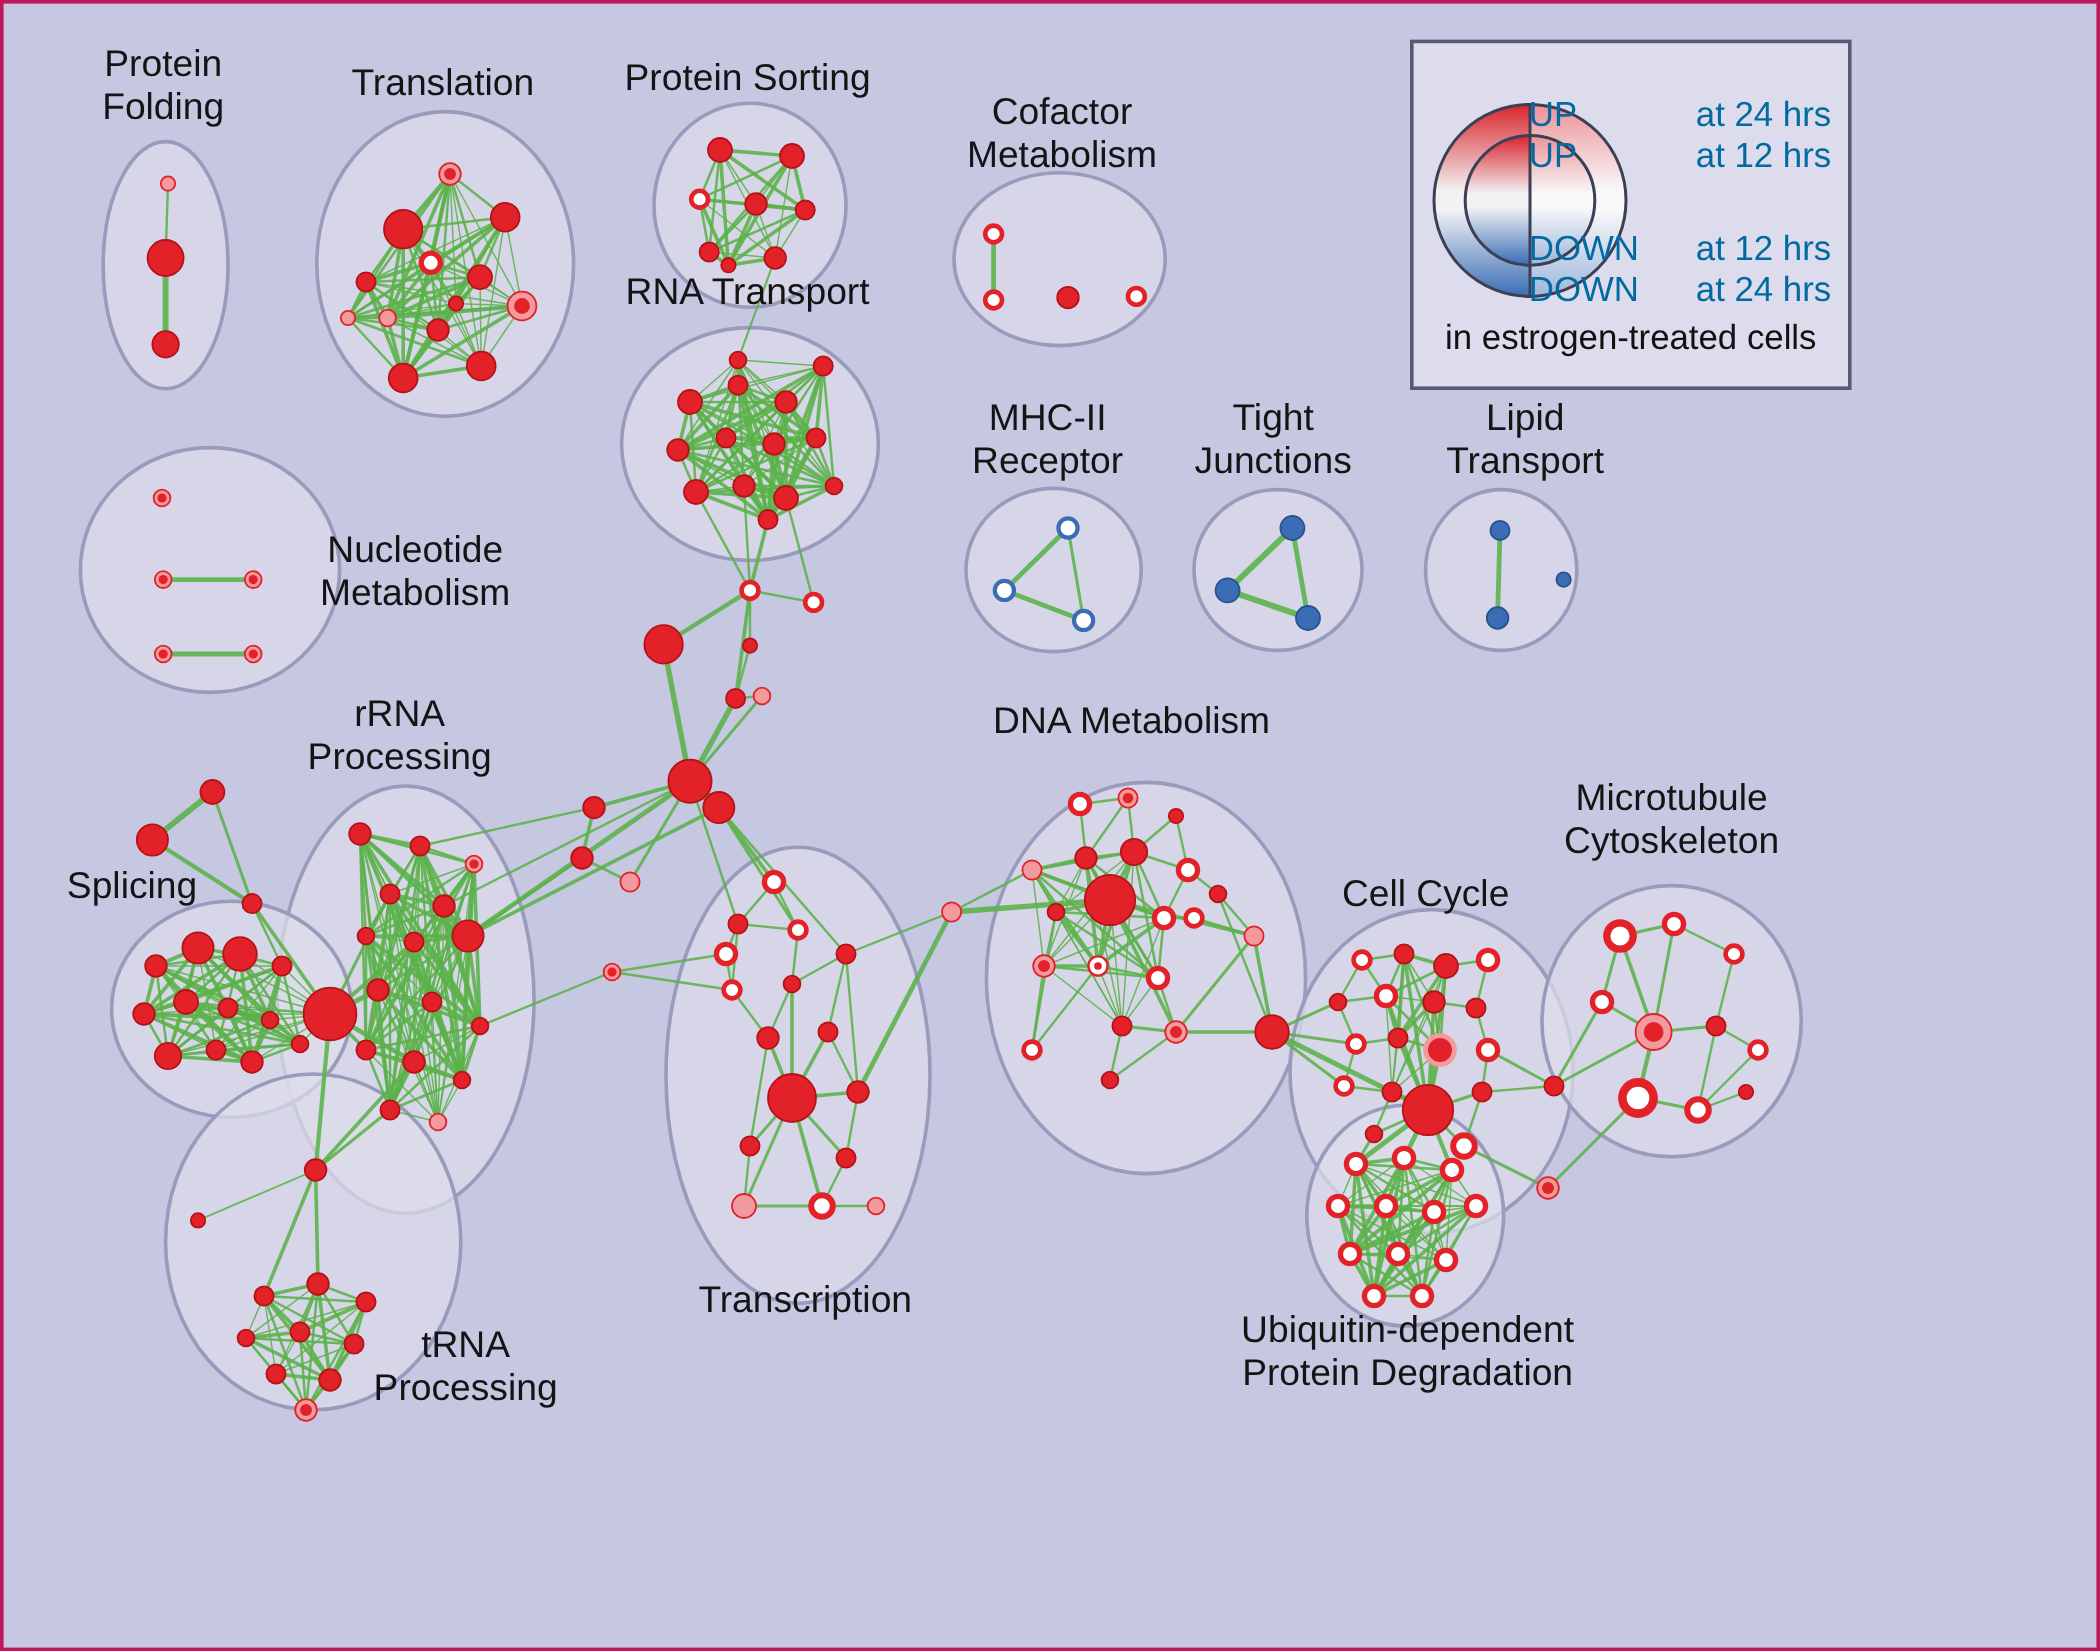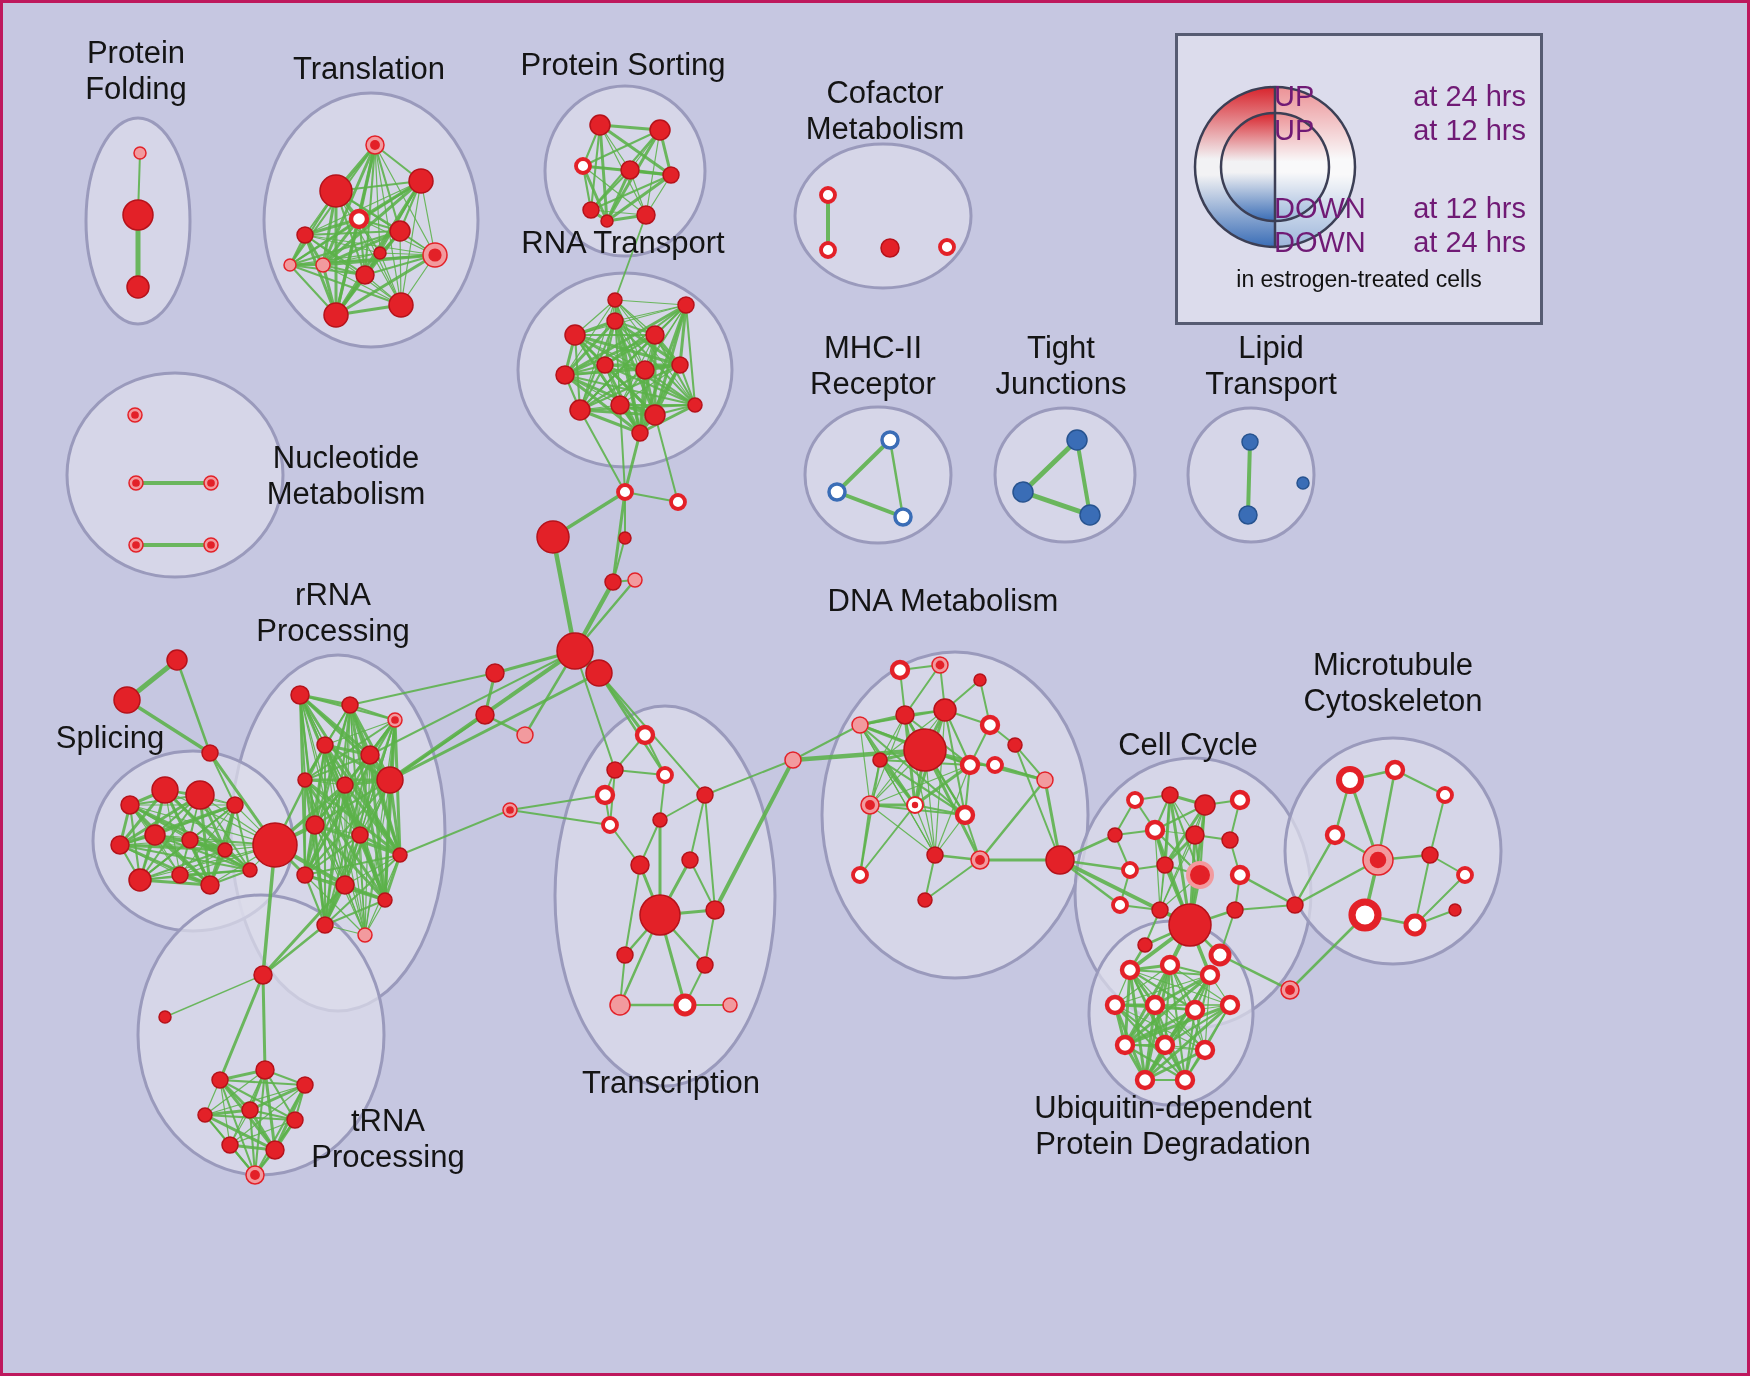--- a/index.html
+++ b/index.html
@@ -7,23 +7,23 @@
     border:3px solid #be185d;box-sizing:border-box;overflow:hidden;
     font-family:"Liberation Sans",sans-serif;}
   #net{position:absolute;left:0;top:0;}
   .cluster{fill:#dcdcea;fill-opacity:.72;stroke:#9a9abc;stroke-width:3;}
   .cluster-label{font-size:31px;fill:#141414;text-anchor:middle;
     font-family:"Liberation Sans",sans-serif;}
   .legend{position:absolute;left:1172px;top:30px;width:368px;height:292px;
     background:#dcdcec;border:3px solid #565b72;box-sizing:border-box;z-index:5;}
   .legend-glyph{position:absolute;left:6px;top:40px;width:182px;height:182px;}
   .lg-row{position:absolute;left:96px;right:14px;display:flex;
-    justify-content:space-between;font-size:29px;color:#701a75;z-index:6;}
+    justify-content:space-between;font-size:29px;color:#0369a1;z-index:6;}
   .lg-row .t{}
-  .lg-cap{position:absolute;left:0;right:0;text-align:center;font-size:23px;color:#111;}
+  .lg-cap{position:absolute;left:0;right:0;text-align:center;font-size:29px;color:#111;}
 </style>
 </head>
 <body>
 
 <div class="figure">
 
   <svg id="net" width="1750" height="1376" viewBox="0 0 1750 1376">
       <ellipse cx="135" cy="218" rx="52" ry="103" class="cluster"></ellipse>
       <ellipse cx="368" cy="217" rx="107" ry="127" class="cluster"></ellipse>
       <ellipse cx="622" cy="168" rx="80" ry="85" class="cluster"></ellipse>

